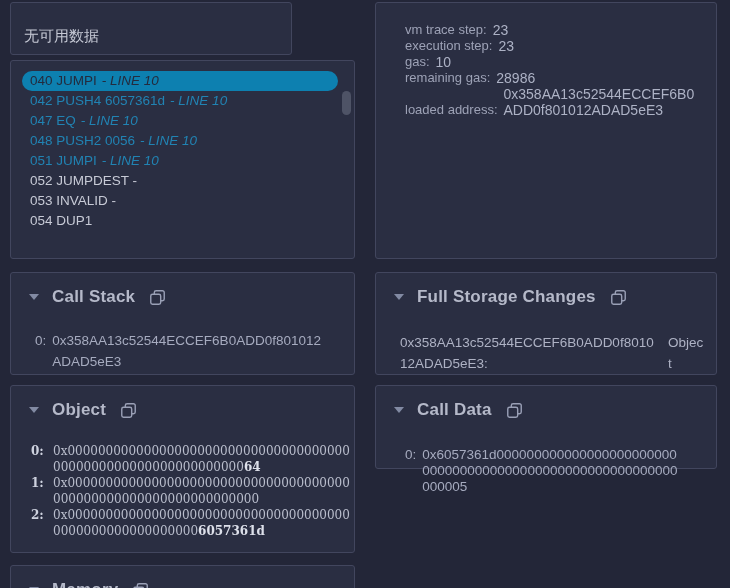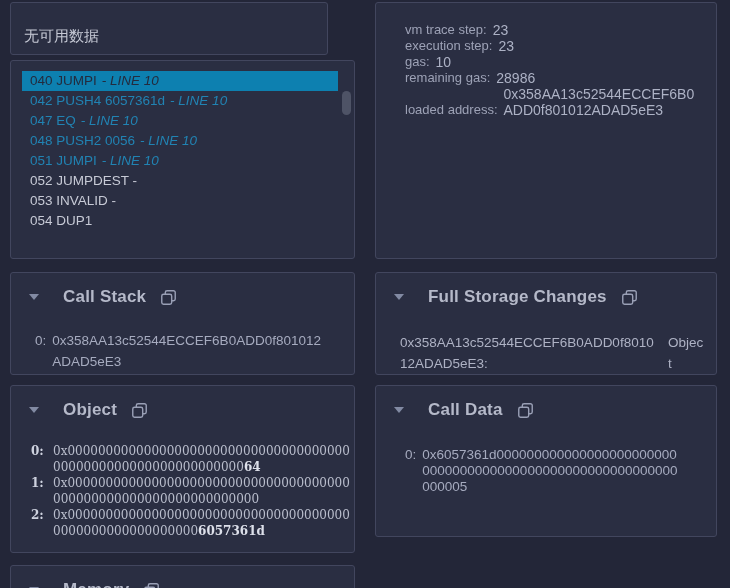--- a/index.html
+++ b/index.html
@@ -9,55 +9,55 @@
     font-family:"Liberation Sans", sans-serif;
     position:relative;
   }
   .panel {
     position:absolute;
     background:#2a2e42;
     border:1px solid #42465e;
     border-radius:3px;
   }
   
-  #p-nodata    { left:10px;  top:2px;   width:318px; height:53px;  }
+  #p-nodata    { left:10px;  top:2px;   width:282px; height:53px;  }
   #p-opcodes   { left:10px;  top:60px;  width:345px; height:199px; overflow:hidden; }
   #p-callstack { left:10px;  top:272px; width:345px; height:103px; }
   #p-stack     { left:10px;  top:385px; width:345px; height:168px; }
   #p-memory    { left:10px;  top:565px; width:345px; height:60px;  }
   #p-stepdetail{ left:375px; top:2px;   width:342px; height:257px; }
   #p-storage   { left:375px; top:272px; width:342px; height:103px; }
-  #p-calldata  { left:375px; top:385px; width:342px; height:152px; }
+  #p-calldata  { left:375px; top:385px; width:342px; height:84px; }
 
   
   .nodata-text { padding:24px 0 0 13px; font-size:15px; color:#c6c9d5; line-height:18px; }
 
   
   .op-list { padding:10px 16px 0 11px; position:relative; height:100%; }
   .op-row {
     height:20px; line-height:20px; font-size:13.5px;
     color:#2183b3; padding-left:8px; white-space:nowrap; overflow:hidden;
   }
   .op-row .line-ref { font-style:italic; margin-left:5px; }
-  .op-row.selected { background:#0d80b0; color:#232b3e; }
+  .op-row.selected { background:#0d80b0; color:#232b3e;border-radius:10px; }
   .op-row.plain { color:#c7cad6; }
   .op-scroll-thumb {
     position:absolute; right:3px; top:30px; width:9px; height:24px;
     border-radius:5px; background:#4e5366;
   }
 
   
   .panel-header { display:flex; align-items:center; padding:13px 14px 0 18px; }
   .caret {
     width:0; height:0; flex-shrink:0;
     border-left:5px solid transparent; border-right:5px solid transparent;
     border-top:6px solid #828aa3;
   }
   .panel-title {
-    margin-left:24px; font-size:17px; font-weight:600;
+    margin-left:13px; font-size:17px; font-weight:600;
     color:#b5b9c9; letter-spacing:0.2px; line-height:22px;
   }
   .copy-btn { margin-left:14px; color:#9aa0b6; display:flex; cursor:pointer; background:none; border:none; }
 
   
   .sd-content { padding:19px 14px 0 29px; font-size:13px; color:#9da2b6; }
   .sd-row { display:flex; align-items:flex-end; line-height:16px; }
   .sd-label { flex-shrink:0; }
   .sd-value { margin-left:6px; font-size:14px; color:#adb2c5; }
   .sd-row.wrap .sd-value { word-break:break-all; }

